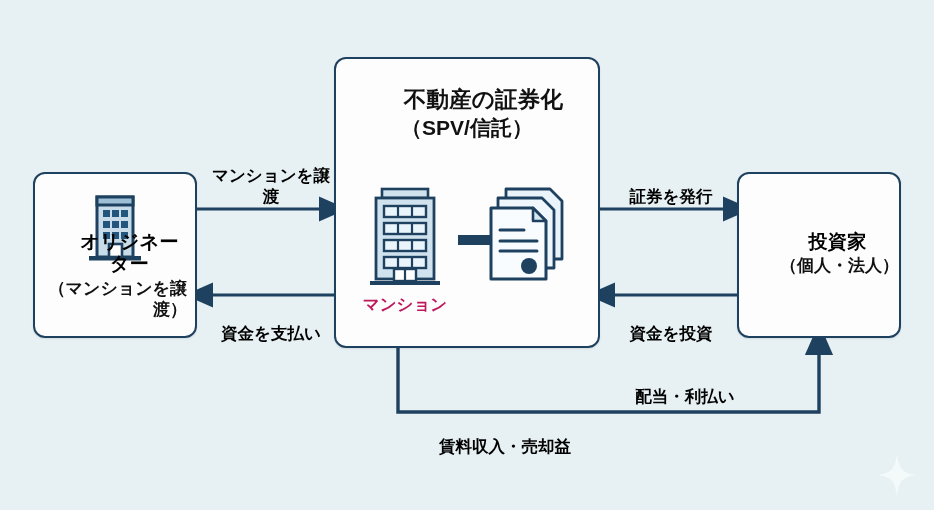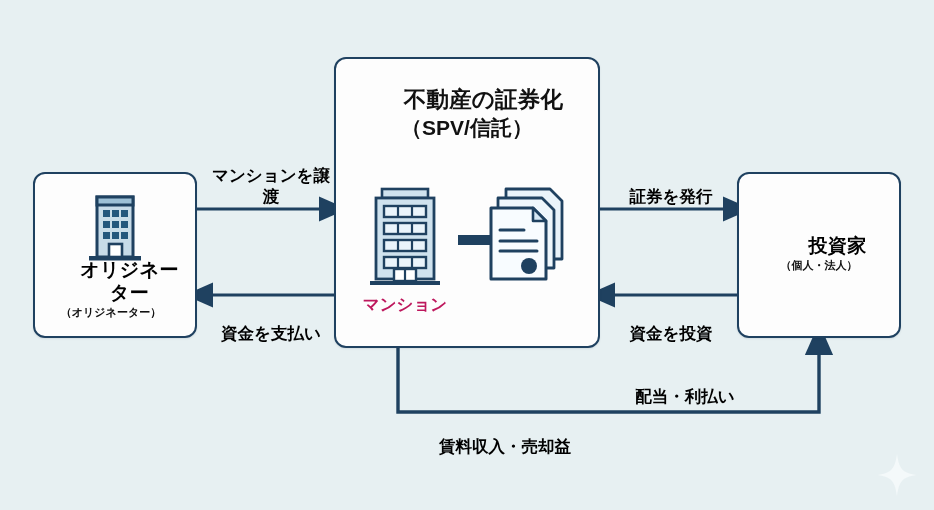--- a/index.html
+++ b/index.html
@@ -62,24 +62,24 @@
     color: #000;
     letter-spacing: 0.02em;
     padding-left: 37px;
   }
   
   .side-title {
     font-size: 19px;
     line-height: 1.18;
   }
   .side-sub {
-    font-size: 11px;
+    font-size: 17px;
     line-height: 1.25;
     font-weight: bold;
-    text-align: center;
+    text-align: right;
     margin-top: 2px;
   }
   #originator-text {
     position: absolute;
     left: 0;
     right: 8px;
     bottom: 16px;
   }
   #investor-text {
     position: absolute;
@@ -253,21 +253,21 @@
           <rect x="19" y="42" width="7" height="7"></rect>
           <rect x="28" y="42" width="7" height="7"></rect>
           <rect x="37" y="42" width="7" height="7"></rect>
         </g>
         <rect x="25" y="54" width="13" height="13" fill="#ffffff" stroke="#1f4160" stroke-width="2.6"></rect>
         <rect x="5" y="66" width="52" height="4.5" fill="#1f4160"></rect>
       </svg>
     </div>
     <div id="originator-text">
       <div class="node-title side-title">オリジネーター</div>
-      <div class="side-sub">（オリジネーター）</div>
+      <div class="side-sub">（マンションを譲渡）</div>
     </div>
   </div>
 
   <div class="node" id="node-spv">
     <div id="spv-heading">
       <div class="l1">不動産の証券化</div>
       <div class="l2">（SPV/信託）</div>
     </div>
 
     <div id="spv-icons">

